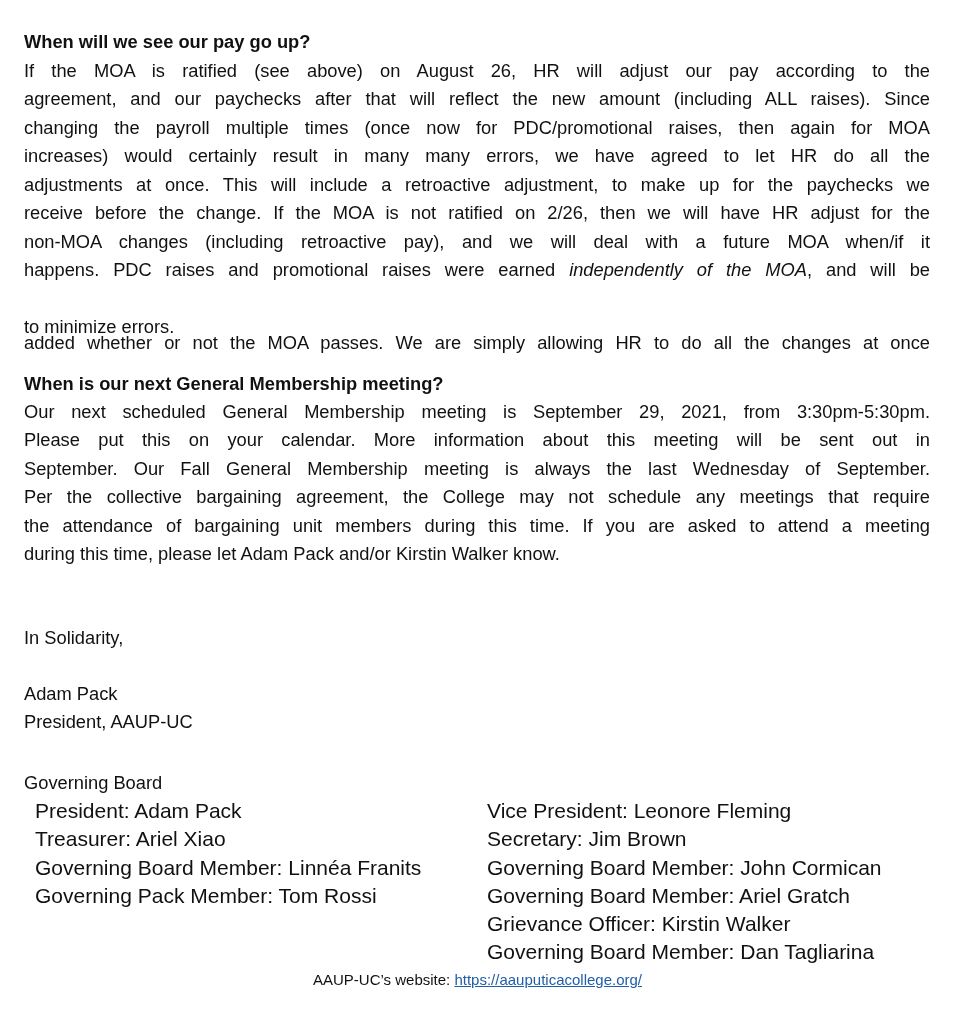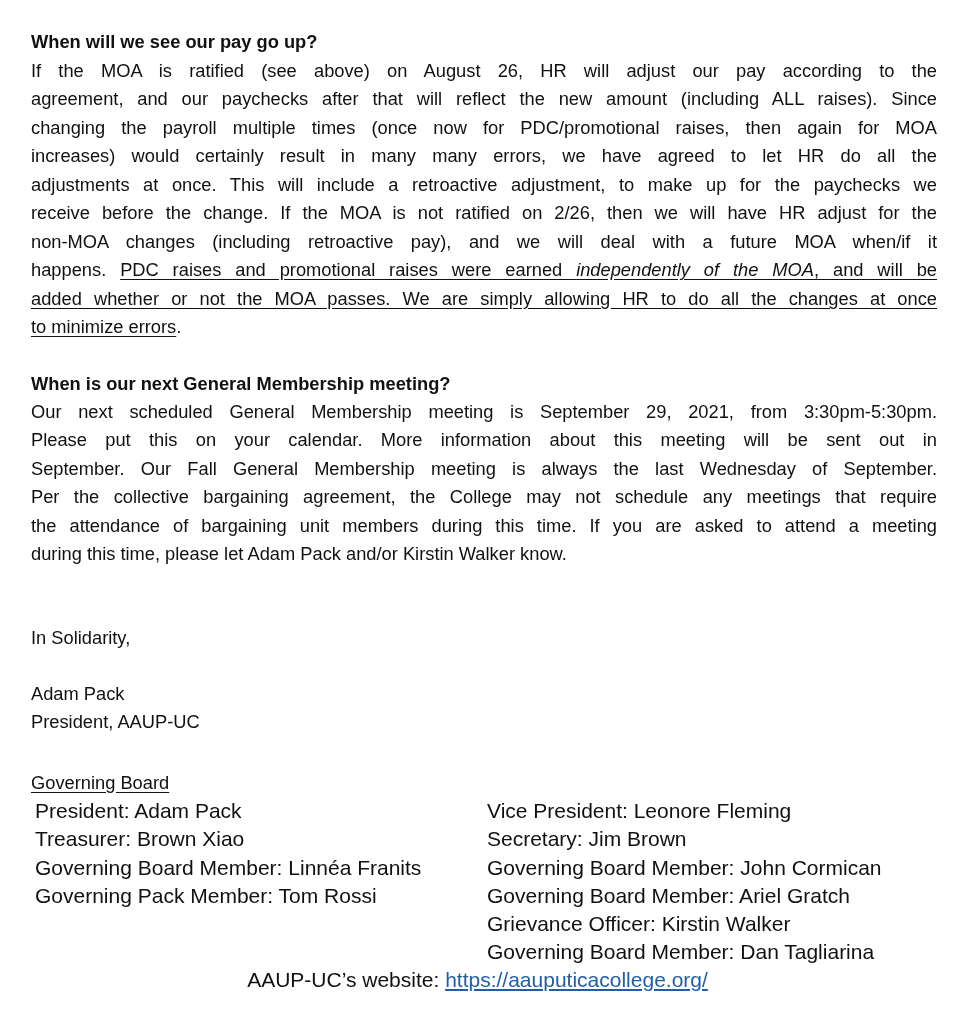--- a/index.html
+++ b/index.html
@@ -2,30 +2,30 @@
 <html><head>
 <meta charset="utf-8">
 <style>
   html, body { margin: 0; padding: 0; background: #ffffff; }
   body {
     width: 955px; height: 1023px; position: relative; overflow: hidden;
     font-family: "Liberation Sans", sans-serif; color: #111111;
   }
   .page { position: absolute; left: 24px; top: 0; width: 906px; }
   .line {
-    position: absolute; left: 7px; width: 906px;
+    position: absolute; left: 0; width: 906px;
     font-size: 18.3px; line-height: 28.5px; white-space: nowrap;
   }
   .just { text-align: justify; text-align-last: justify; }
   .bold { font-weight: bold; }
-  .u { text-decoration: underline; text-underline-offset: 3px; }
+  .u { text-underline-offset: 3px; margin-top: 44px; }
   .i { font-style: italic; }
   .col { position: absolute; font-size: 21px; line-height: 28.3px; white-space: nowrap; }
   .link { color: #1f5fa8; text-decoration: underline; }
-  .footer { position: absolute; left: 0; width: 955px; top: 966px; text-align: center; font-size: 21px; line-height: 28px; }
+  .footer { position: absolute; left: 0; width: 955px; top: 966px; text-align: center; font-size: 15px; line-height: 28px; }
 </style>
 </head>
 <body>
 
 <div class="page">
 
   <div class="line bold" style="top:28px">When will we see our pay go up?</div>
   <div class="line just" style="top:57px">If the MOA is ratified (see above) on August 26, HR will adjust our pay according to the</div>
   <div class="line just" style="top:85px">agreement, and our paychecks after that will reflect the new amount (including ALL raises). Since</div>
   <div class="line just" style="top:114px">changing the payroll multiple times (once now for PDC/promotional raises, then again for MOA</div>
@@ -46,21 +46,21 @@
   <div class="line" style="top:540px">during this time, please let Adam Pack and/or Kirstin Walker know.</div>
 
   <div class="line" style="top:624px">In Solidarity,</div>
   <div class="line" style="top:680px">Adam Pack</div>
   <div class="line" style="top:708px">President, AAUP-UC</div>
 
   <div class="line" style="top:769px"><span class="u">Governing Board</span></div>
 
   <div class="col" style="left:11px; top:797px">
     <div>President: Adam Pack</div>
-    <div>Treasurer: Brown Xiao</div>
+    <div>Treasurer: Ariel Xiao</div>
     <div>Governing Board Member: Linnéa Franits</div>
     <div>Governing Pack Member: Tom Rossi</div>
   </div>
 
   <div class="col" style="left:463px; top:797px">
     <div>Vice President: Leonore Fleming</div>
     <div>Secretary: Jim Brown</div>
     <div>Governing Board Member: John Cormican</div>
     <div>Governing Board Member: Ariel Gratch</div>
     <div>Grievance Officer: Kirstin Walker</div>

